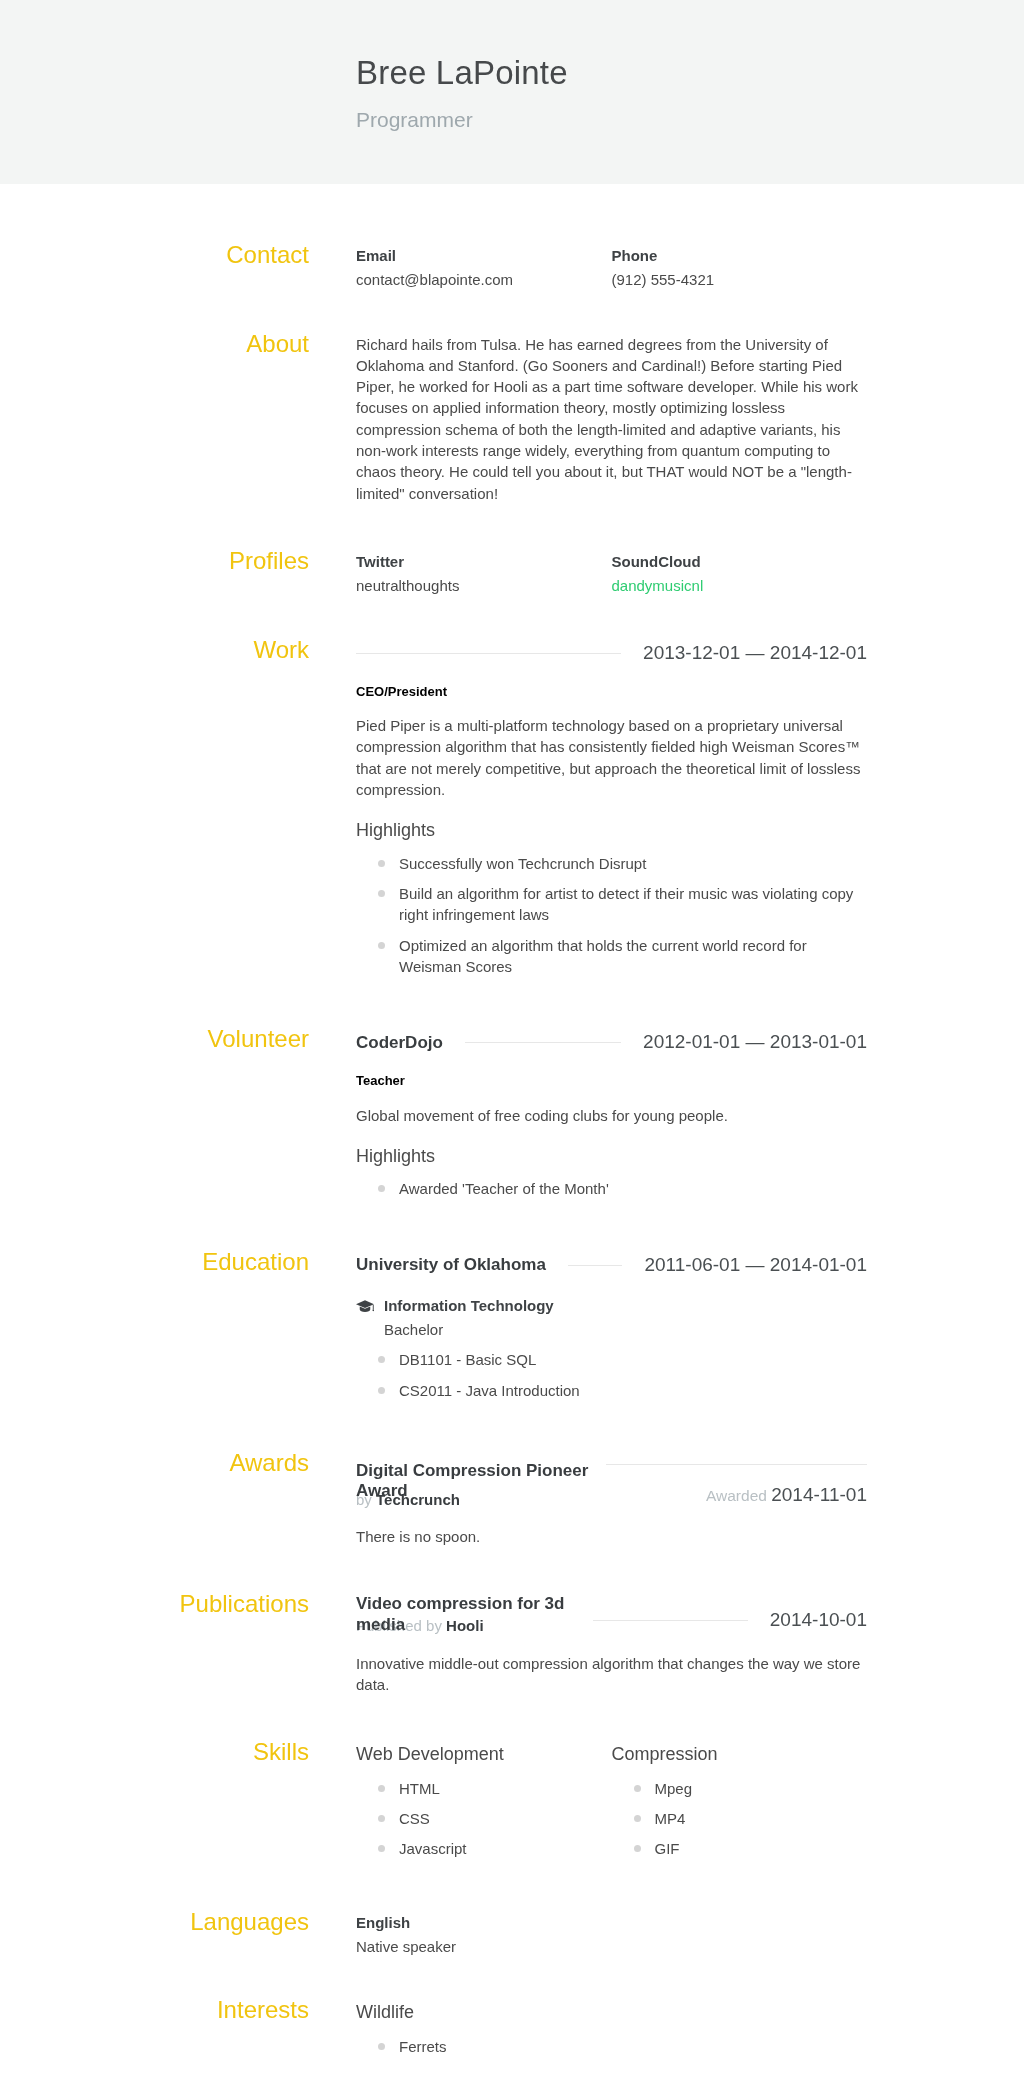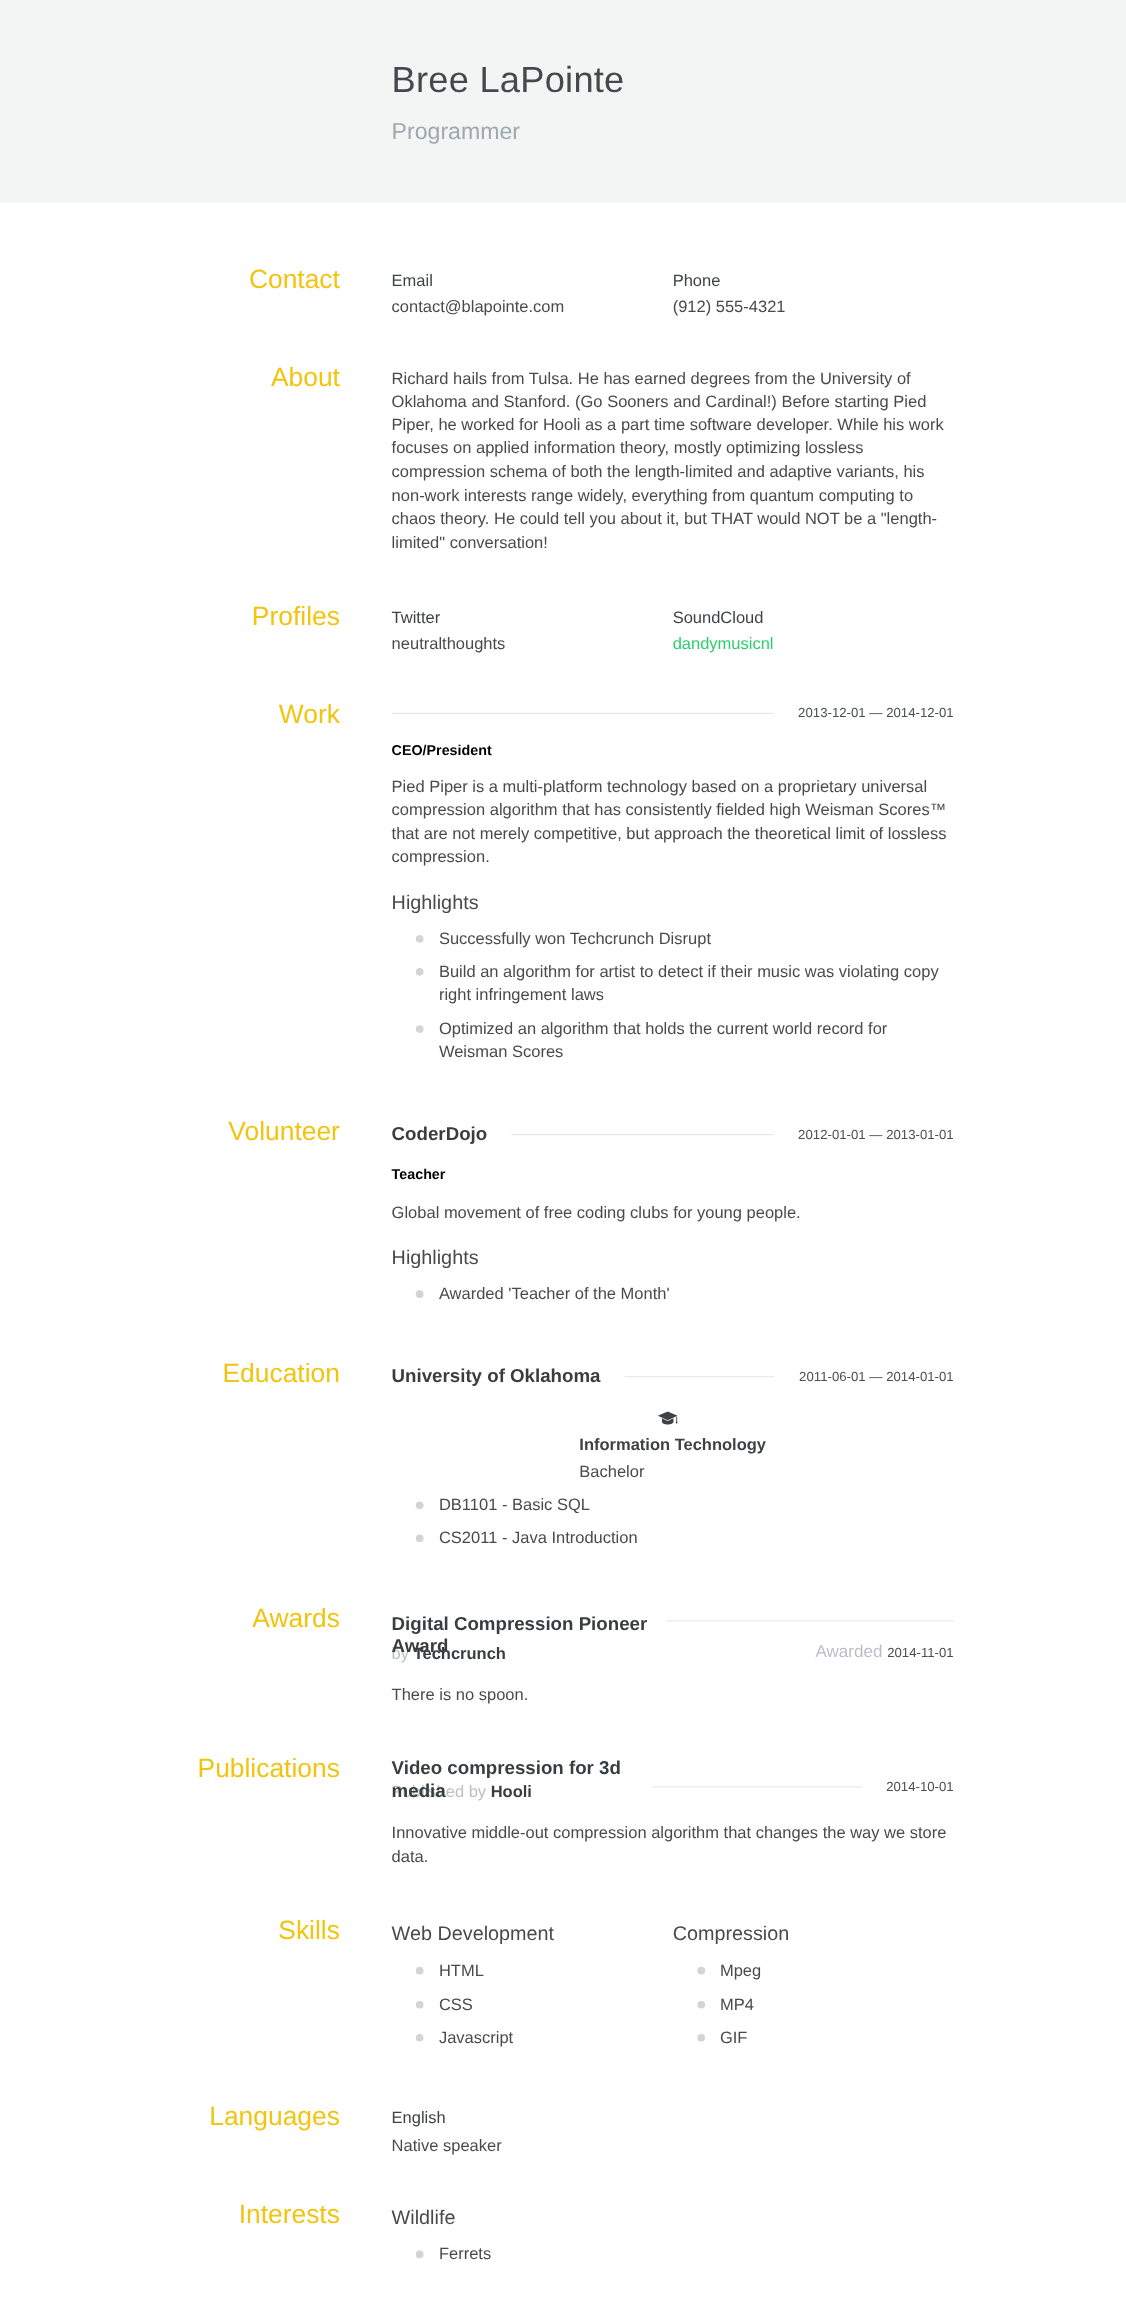--- a/index.html
+++ b/index.html
@@ -21,43 +21,43 @@
   
   .container { width: 710px; margin: 0 auto; padding-top: 56px; }
   .section { display: flex; margin-bottom: 38px; }
   .sec-label {
     flex: 0 0 152px; margin-right: 47px; text-align: right;
     font-size: 24px; color: #f1c40f; line-height: 1.15; padding-top: 1px;
   }
   .sec-content { flex: 1; min-width: 0; padding-top: 5px; }
 
   .grid2 { display: grid; grid-template-columns: 1fr 1fr; }
-  .mini-label { font-weight: normal; color: #3e4245; margin-bottom: 3px; font-size: 15px; }
+  .mini-label { font-weight: bold; color: #3e4245; margin-bottom: 3px; font-size: 15px; }
   .mini-value { color: #4a4a4a; font-size: 15px; }
   a.green-link { color: #2ecc71; text-decoration: none; }
 
   
   .entry-head { display: flex; align-items: center; margin-bottom: 16px; }
   .entry-name { font-size: 17px; font-weight: bold; color: #393d40; white-space: nowrap; }
   .line { flex: 1; height: 1px; background: #e7e7e7; margin: 0 22px; }
-  .date { white-space: nowrap; font-size: 12px; color: #4a4f52; }
+  .date { white-space: nowrap; font-size: 19px; color: #4a4f52; }
 
   .position { font-weight: bold; color: #000000; font-size: 13px; margin-bottom: 14px; }
   .summary { margin-bottom: 4px; }
   .sub-heading { font-size: 18px; color: #4a4a4a; margin: 18px 0 8px 0; font-weight: 400; }
 
   ul.dots { list-style: none; margin: 0; padding: 0 0 0 22px; }
   ul.dots li { position: relative; padding-left: 21px; margin: 9px 0; }
   ul.dots li::before {
     content: ""; position: absolute; left: 0; top: 7px;
     width: 7px; height: 7px; border-radius: 50%; background: #d4d4d4;
   }
 
   
-  .edu-row { display: flex; align-items: center; margin-bottom: 2px; flex-direction: column; }
+  .edu-row { display: flex; align-items: flex-start; margin-bottom: 2px; }
   .edu-icon { margin: 3px 10px 0 0; flex: 0 0 auto; }
   .edu-area { font-weight: bold; color: #3e4245; }
   .edu-degree { margin-top: 3px; }
 
   
   .entry-head-wrap { display: flex; align-items: center; }
   .entry-title { font-size: 17px; font-weight: bold; color: #393d40; line-height: 1.2; position: relative; z-index: 2; }
   .aw .entry-title { width: 250px; }
   .pub .entry-title { width: 215px; }
   .head-right { flex: 1; min-width: 0; }

